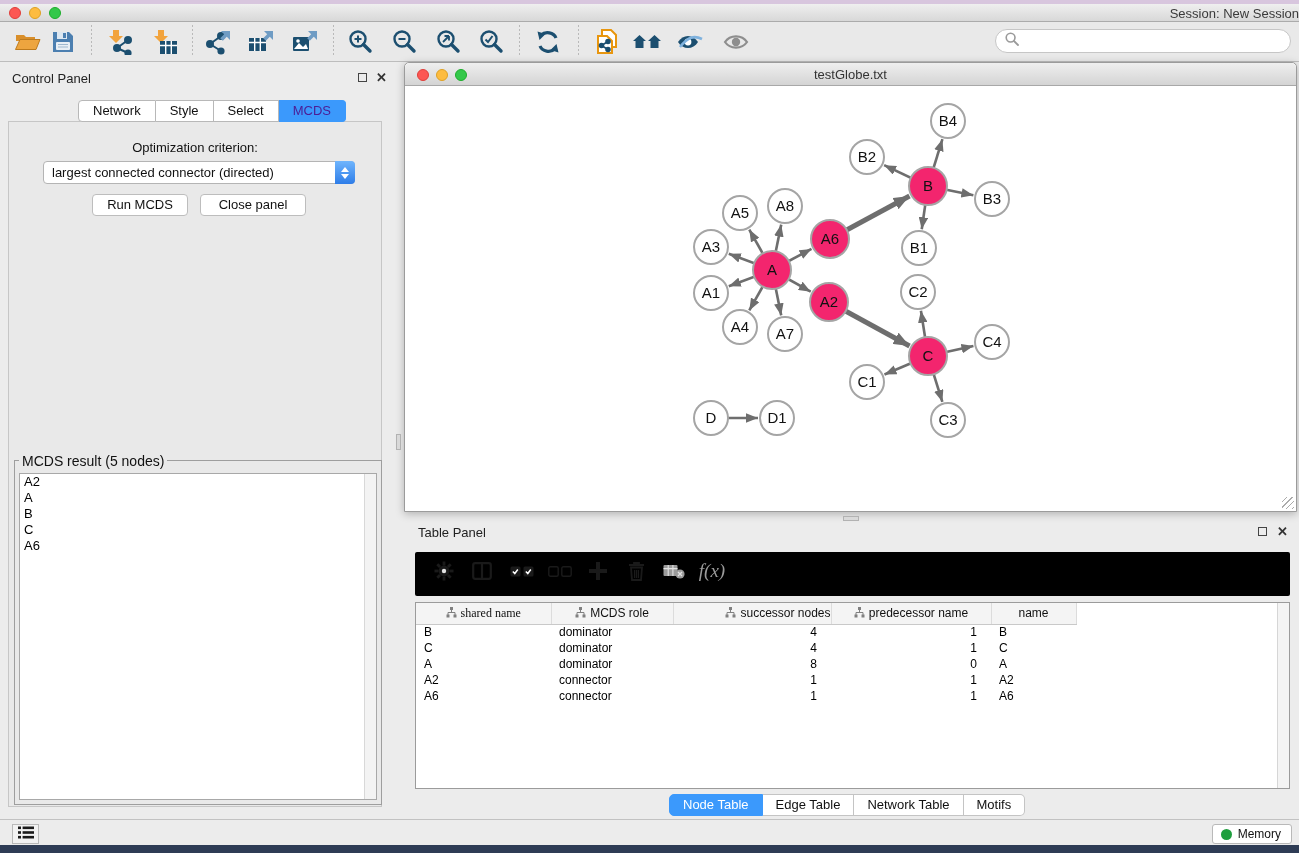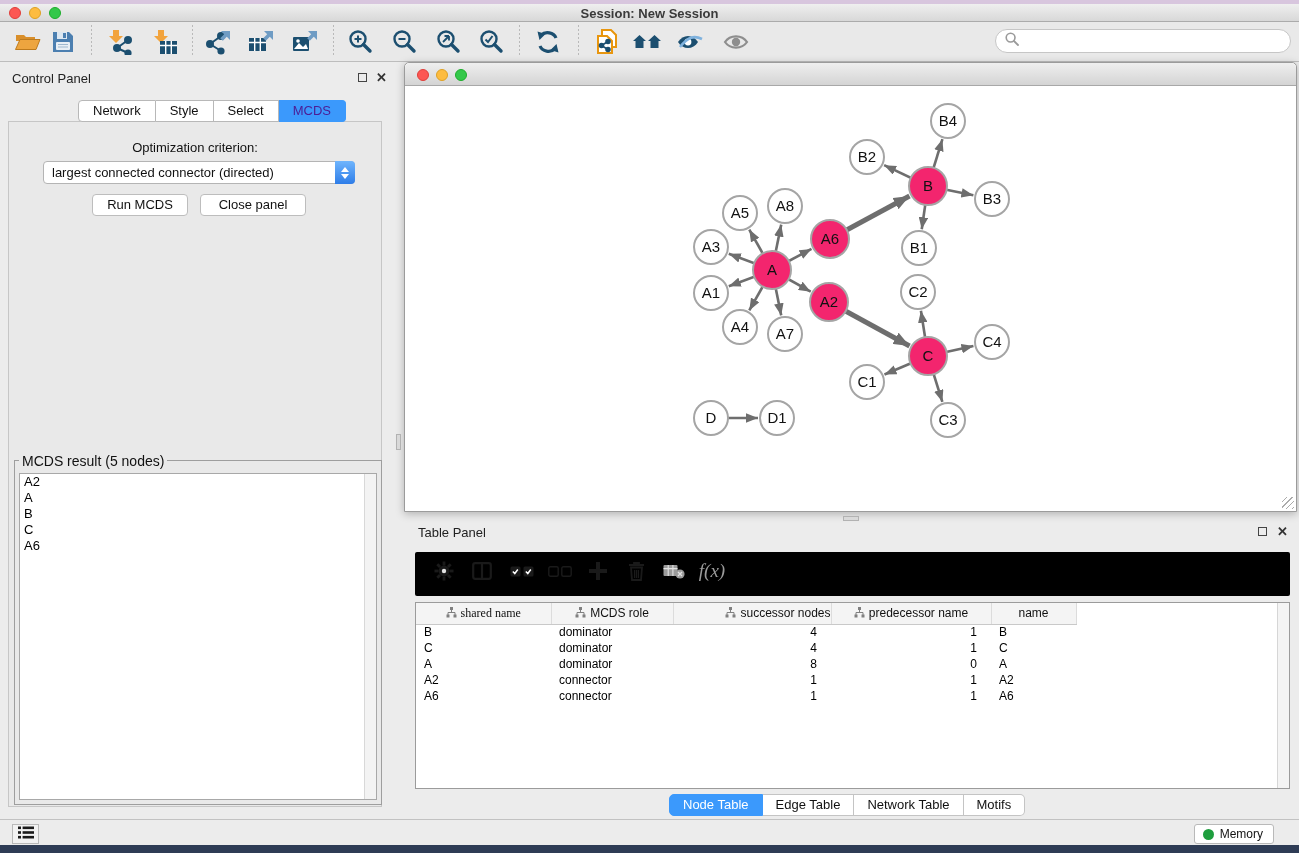--- a/index.html
+++ b/index.html
@@ -4,22 +4,22 @@
 <style>
   * { margin:0; padding:0; box-sizing:border-box; }
   html,body { width:1299px; height:853px; font-family:"Liberation Sans",sans-serif; }
   .desktop { position:relative; width:1299px; height:853px; background:#2E3C55; overflow:hidden; }
   .wallpaper-top { position:absolute; left:0; top:0; width:100%; height:4px; background:#D8C6DE; }
   .app-window { position:absolute; left:0; top:4px; width:1299px; height:841px; background:#ECECEC; }
 
   
   .titlebar { position:absolute; left:0; top:0; width:100%; height:18px;
       background:linear-gradient(#EFEFEF,#D8D8D8); border-bottom:1px solid #ABABAB; }
-  .titlebar .title { position:absolute; left:0; right:0; top:2px; text-align:center;
-      font-size:13px; color:#3A3A3A;font-weight:bold; }
+  .titlebar .title { position:absolute; left:0; right:0; top:2px; text-align:right;
+      font-size:13px; color:#3A3A3A; }
   .tl { position:absolute; top:3px; width:12px; height:12px; border-radius:50%; }
   .tl.red { left:9px; background:#FC5753; border:1px solid #DF3E3A; }
   .tl.yellow { left:29px; background:#FDBC40; border:1px solid #DEA123; }
   .tl.green { left:49px; background:#34C84A; border:1px solid #1DAD2B; }
 
   
   .toolbar { position:absolute; left:0; top:18px; width:100%; height:40px;
       background:#E9E9E9; border-bottom:1px solid #BDBDBD; }
   .tbtn { position:absolute; top:2px; width:36px; height:36px; display:flex;
       align-items:center; justify-content:center; cursor:default; }
@@ -105,21 +105,21 @@
       font-size:13px; line-height:20px; color:#111; }
   .tp-tab:first-child { border-left:1px solid #C4C4C4; border-radius:5px 0 0 5px; }
   .tp-tab:last-child { border-radius:0 5px 5px 0; }
   .tp-tab.active { background:#3B99FC; border-color:#3B99FC; color:#FFF; }
 
   
   .statusbar { position:absolute; left:0; top:815px; width:100%; height:26px;
       background:#ECECEC; border-top:1px solid #C2C2C2; }
   .list-btn { position:absolute; left:12px; top:4px; width:27px; height:20px; background:#F2F2F2;
       border:1px solid #B9B9B9; display:flex; align-items:center; justify-content:center; }
-  .memory-btn { position:absolute; right:25px; top:4px; height:20px; background:#FFF;
+  .memory-btn { position:absolute; right:7px; top:4px; height:20px; background:#FFF;
       border:1px solid #B9B9B9; border-radius:3px; display:flex; align-items:center;
       padding:0 10px 0 8px; gap:6px; font-size:12px; color:#111; }
   .memory-dot { width:11px; height:11px; border-radius:50%; background:#1E9E3E; }
 </style>
 </head>
 <body>
 
 <div class="desktop">
   <div class="wallpaper-top"></div>
 
@@ -322,20 +322,21 @@
           <div class="mcds-item">C</div>
           <div class="mcds-item">A6</div>
         </div>
     </div>
 
     <div class="net-window">
       <div class="net-titlebar">
         <span class="net-tl" style="left:12px; background:#FC5753; border:1px solid #DF3E3A"></span>
         <span class="net-tl" style="left:31px; background:#FDBC40; border:1px solid #DEA123"></span>
         <span class="net-tl" style="left:50px; background:#34C84A; border:1px solid #1DAD2B"></span>
+        <div class="title">testGlobe.txt</div>
       </div>
       <div class="net-content">
         <svg id="graph-svg" width="891" height="425" viewBox="0 0 891 425">
           <defs>
             <marker id="arrow" viewBox="0 0 10 8" refX="10" refY="4" markerWidth="12" markerHeight="9.6" orient="auto" markerUnits="userSpaceOnUse">
                 <path d="M0 0 L10 4 L0 8 z" fill="#6E6E6E"></path>
               </marker>
             <marker id="arrowBig" viewBox="0 0 10 8" refX="10" refY="4" markerWidth="16" markerHeight="12.8" orient="auto" markerUnits="userSpaceOnUse">
                 <path d="M0 0 L10 4 L0 8 z" fill="#6E6E6E"></path>
               </marker>

